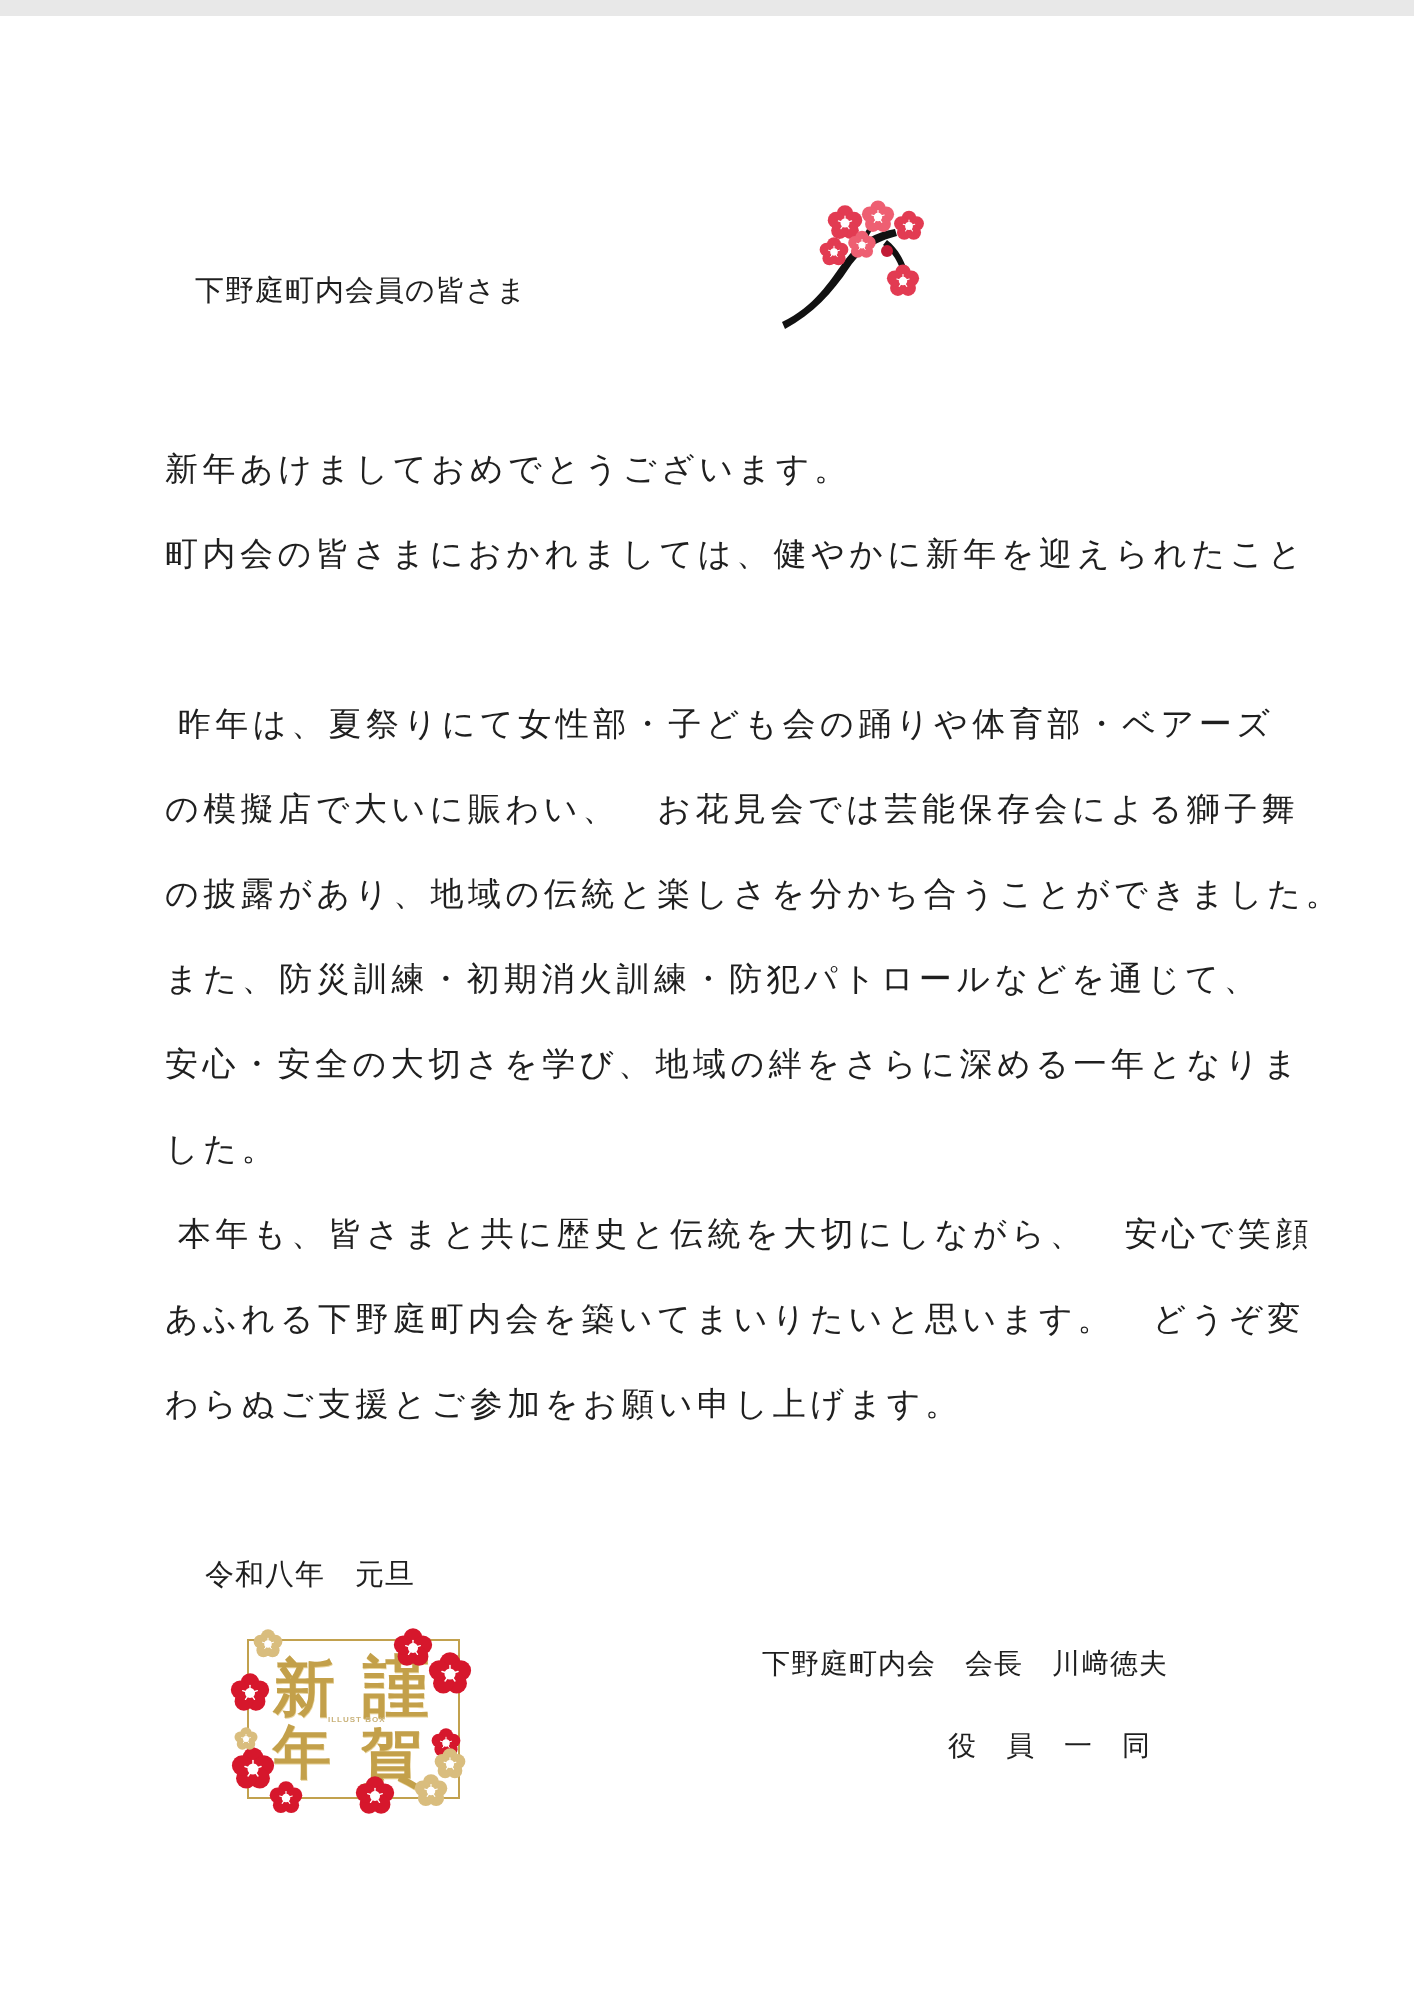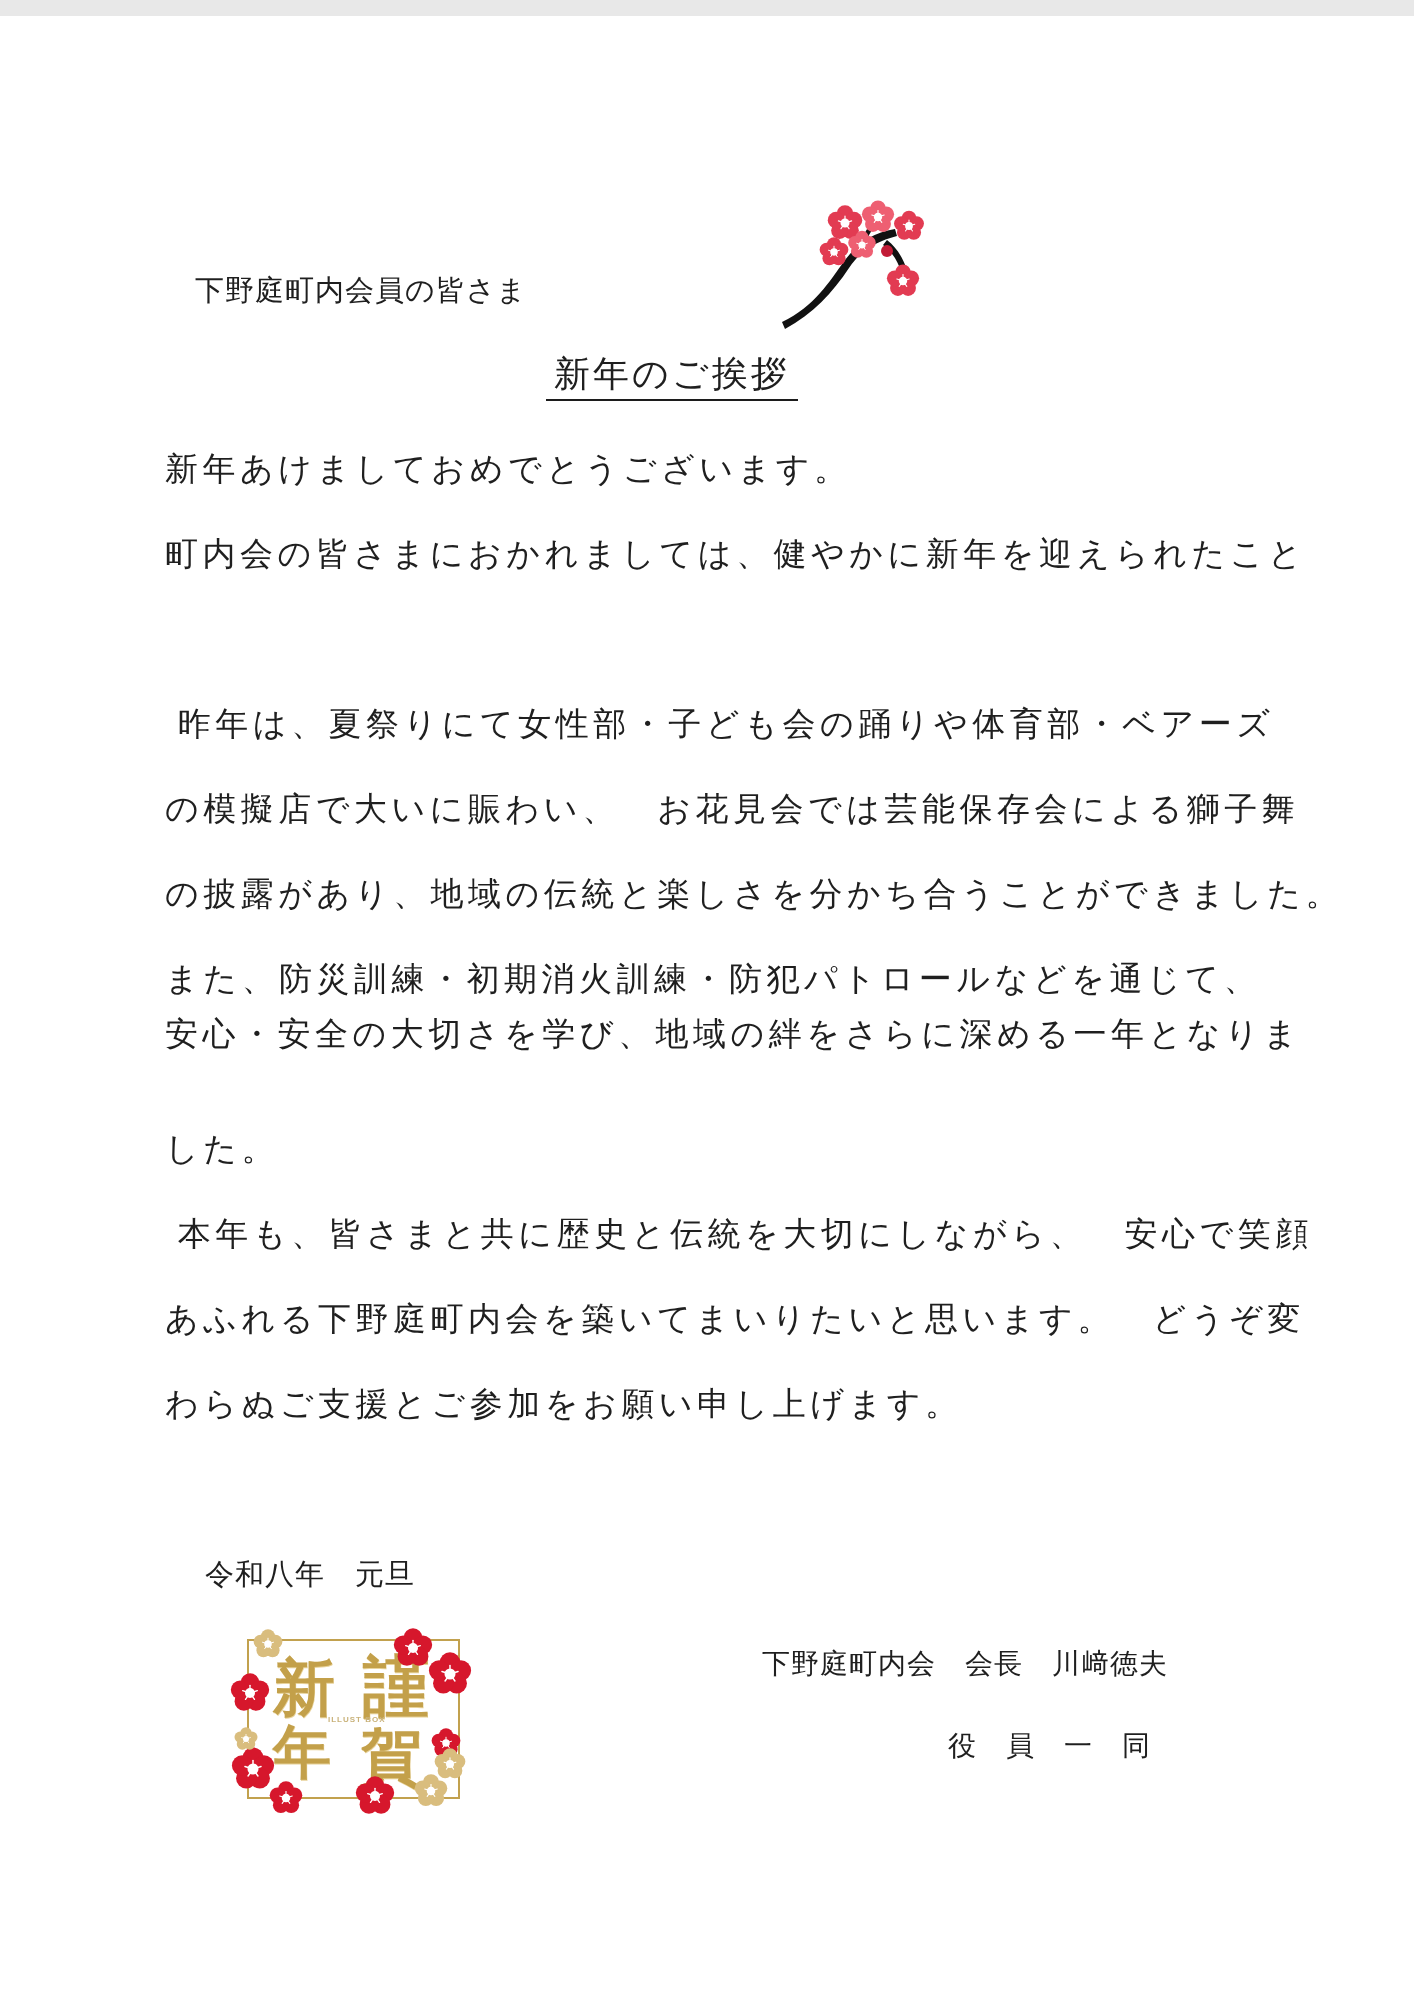--- a/index.html
+++ b/index.html
@@ -118,29 +118,28 @@
         </g>
       <g style="color:#ee5f72">
           <use href="#blossom" transform="translate(87,49) scale(1.2)"></use>
         </g>
       <g style="color:#e23b52">
           <use href="#blossom" transform="translate(128,85) scale(1.4)"></use>
         </g>
     </g>
   </svg>
 
-  <div class="abs doc-title">新年のご挨拶</div>
 
   <div class="abs body-line" style="top:432px">新年あけましておめでとうございます。</div>
   <div class="abs body-line" style="top:517px">町内会の皆さまにおかれましては、健やかに新年を迎えられたこと</div>
   <div class="abs body-line" style="top:772px">の模擬店で大いに賑わい、　お花見会では芸能保存会による獅子舞</div>
   <div class="abs body-line" style="top:687px"> 昨年は、夏祭りにて女性部・子ども会の踊りや体育部・ベアーズ</div>
   <div class="abs body-line" style="top:857px">の披露があり、地域の伝統と楽しさを分かち合うことができました。</div>
   <div class="abs body-line" style="top:942px">また、防災訓練・初期消火訓練・防犯パトロールなどを通じて、</div>
-  <div class="abs body-line" style="top:997px">安心・安全の大切さを学び、地域の絆をさらに深める一年となりま</div>
+  <div class="abs body-line" style="top:1027px">安心・安全の大切さを学び、地域の絆をさらに深める一年となりま</div>
   <div class="abs body-line" style="top:1112px">した。</div>
   <div class="abs body-line" style="top:1282px">あふれる下野庭町内会を築いてまいりたいと思います。　どうぞ変</div>
   <div class="abs body-line" style="top:1197px"> 本年も、皆さまと共に歴史と伝統を大切にしながら、　安心で笑顔</div>
   <div class="abs body-line" style="top:1367px">わらぬご支援とご参加をお願い申し上げます。</div>
 
   <div class="abs date-line">令和八年　元旦</div>
 
   <div class="abs stamp">
     <div class="stamp-frame"></div>
 

